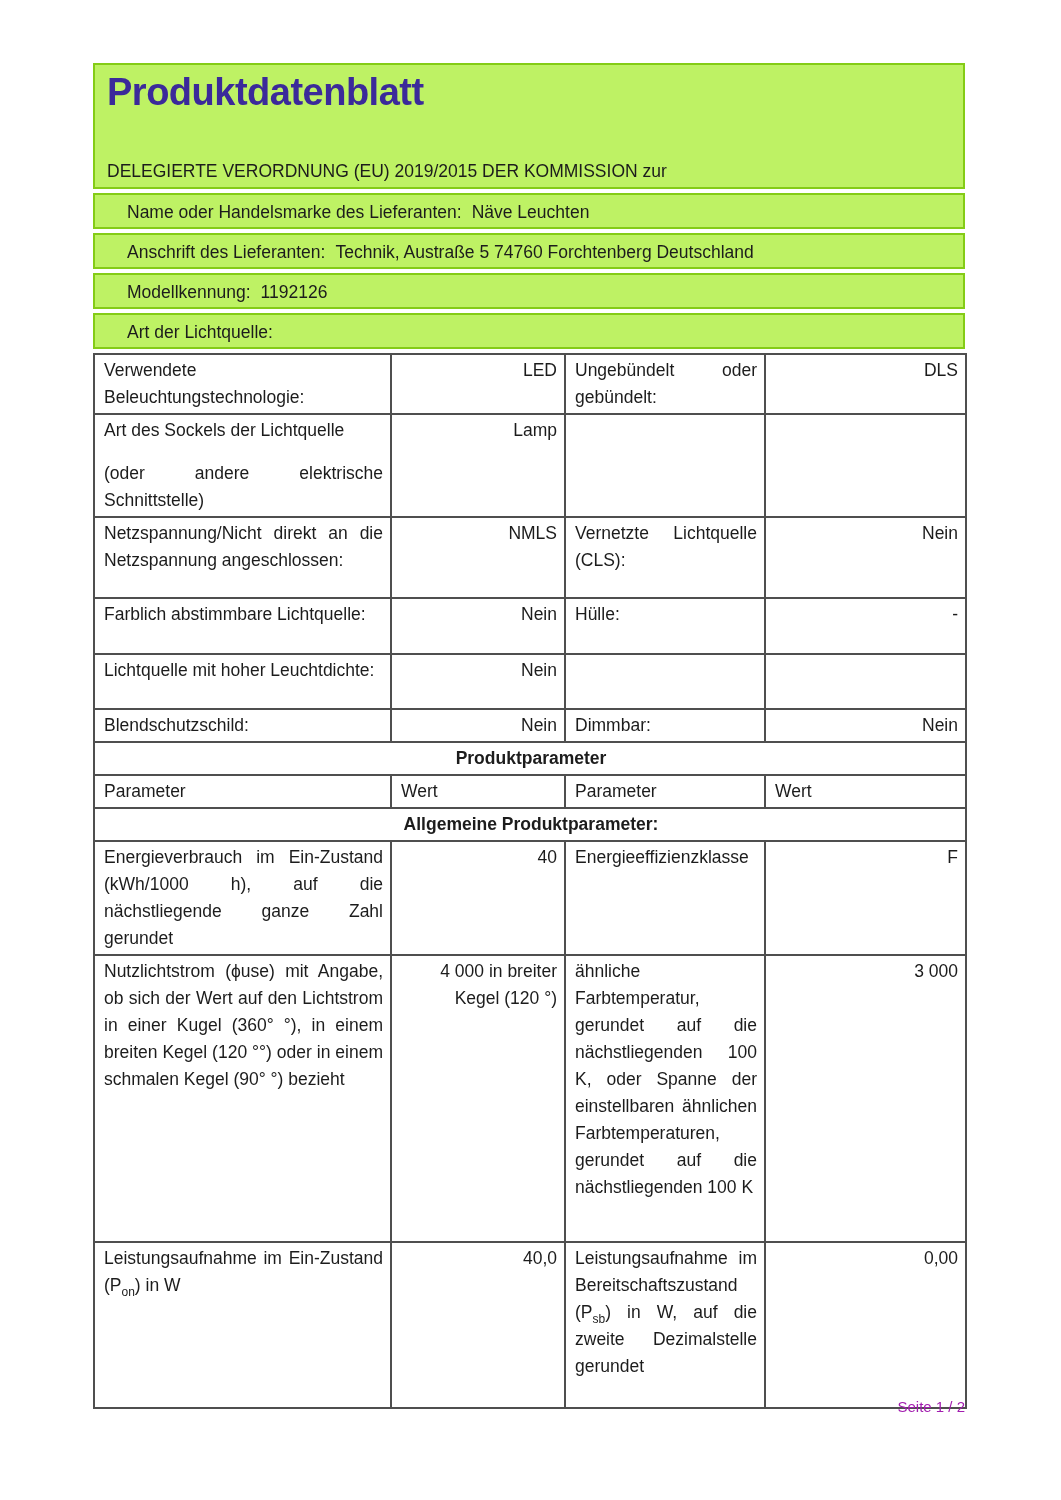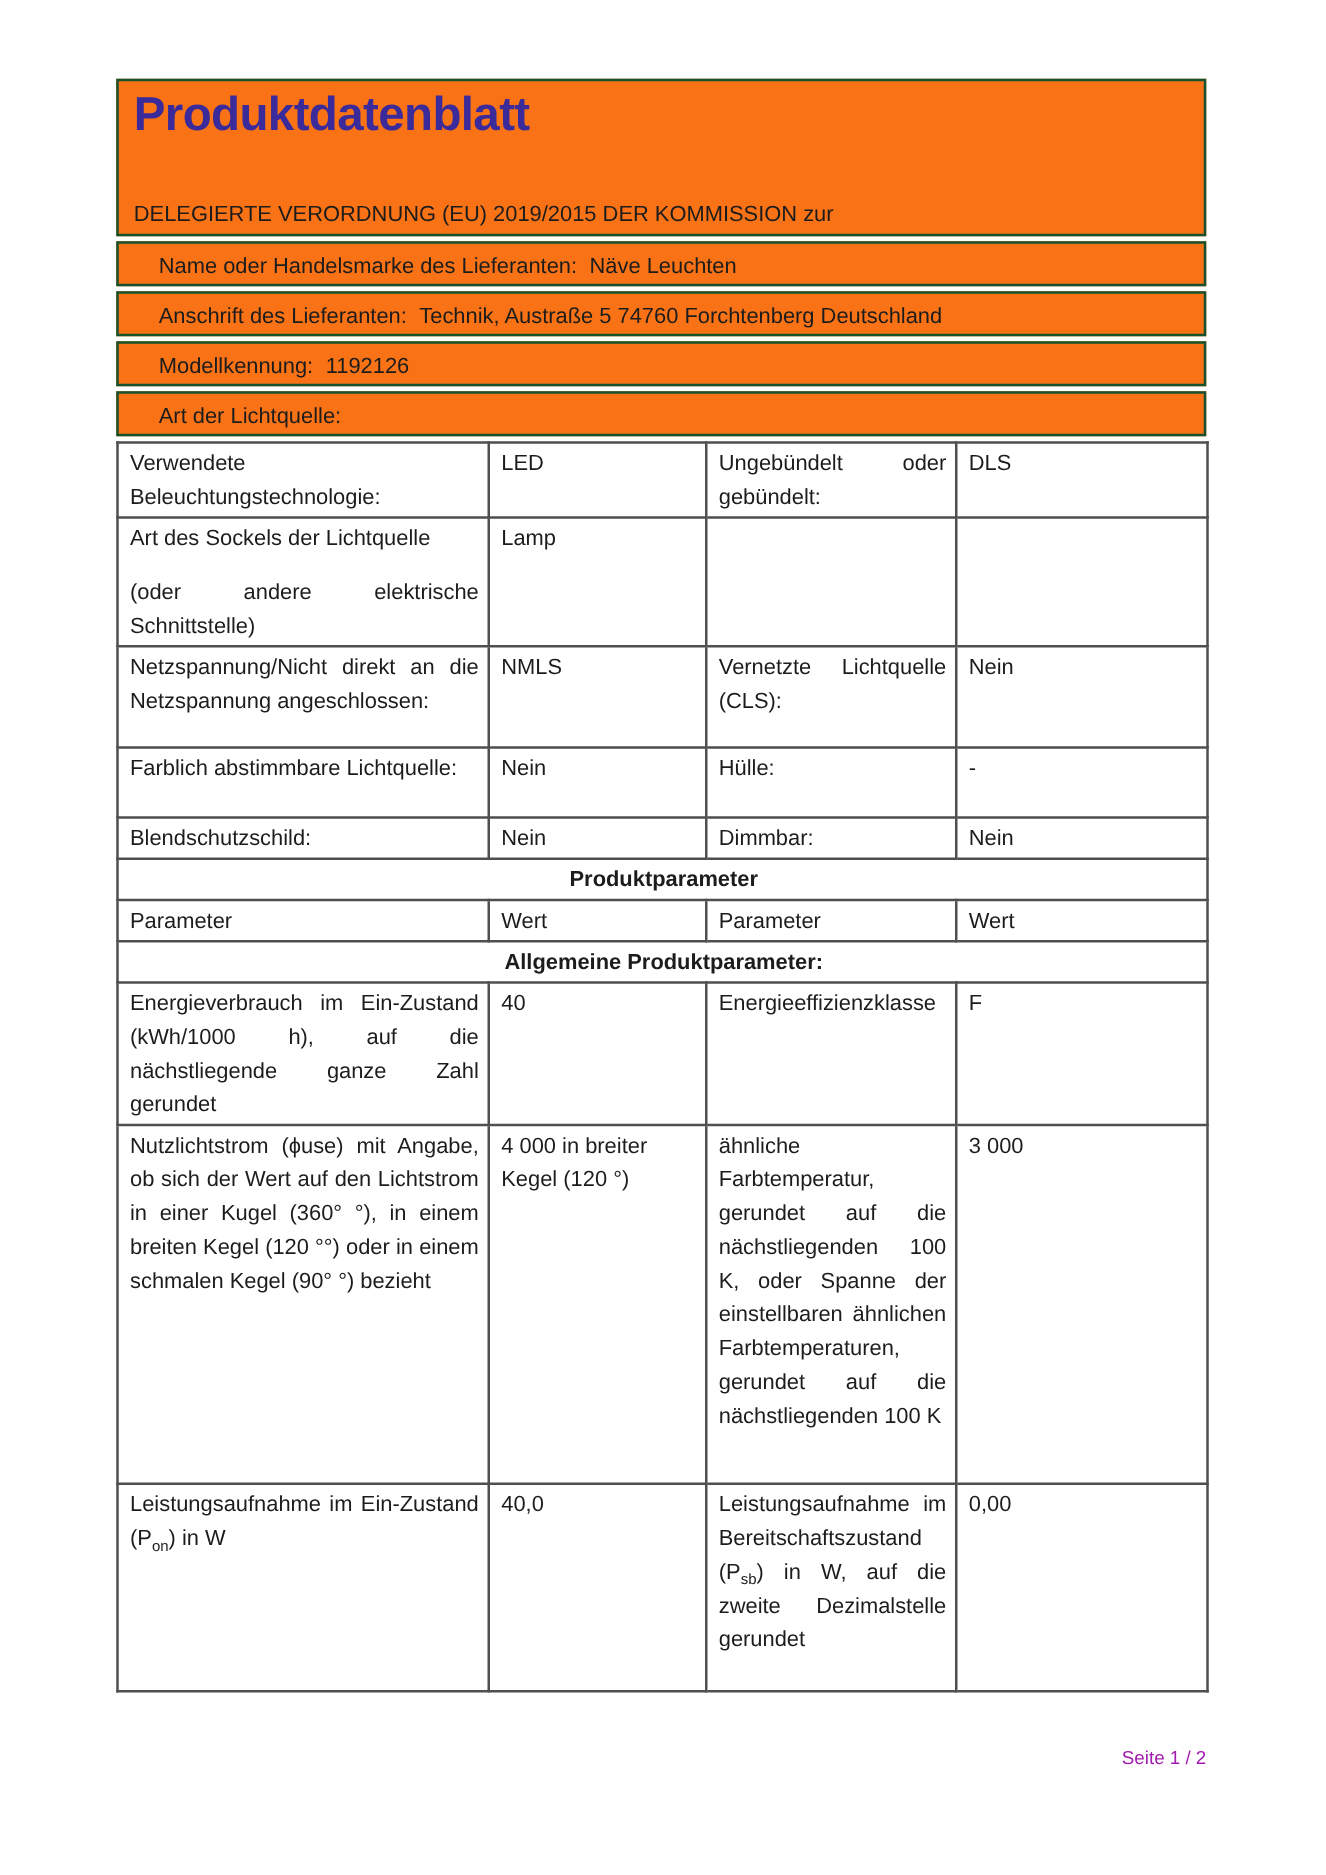--- a/index.html
+++ b/index.html
@@ -1,37 +1,37 @@
 <!DOCTYPE html>
 <html><head>
 <meta charset="utf-8">
 <style>
   html,body{margin:0;padding:0;}
   body{
     width:1061px;height:1500px;background:#ffffff;position:relative;
     font-family:"Liberation Sans",sans-serif;color:#1c1c1c;
   }
   .sheet{position:absolute;left:93px;top:63px;width:872px;}
-  .box{border:2px solid #14532d;margin-bottom:4px;box-sizing:border-box;background:#f97316;}
+  .box{border:2px solid #84cc16;margin-bottom:4px;box-sizing:border-box;background:#bef264;}
   .title-box{height:126px;padding:4px 12px;overflow:hidden;}
   .doc-title{
     color:#3b2a9a;font-size:38px;font-weight:bold;letter-spacing:-0.5px;
     margin:2px 0 12px 0;line-height:1.15;
   }
   .reg-line{font-size:17.5px;line-height:27px;text-align:left;margin-top:43px;}
   .info-box{height:36px;padding:4px 10px;font-size:17.5px;line-height:26px;overflow:hidden;white-space:nowrap;}
   .info-label{font-weight:normal;margin-left:22px;}
   .info-value{margin-left:10px;}
   table.grid{border-collapse:collapse;table-layout:fixed;width:872px;}
   .grid td{
     border:2px solid #4f4f4f;vertical-align:top;
     padding:2px 7px 2px 9px;font-size:17.5px;line-height:27px;overflow:hidden;
   }
   .cell-label{text-align:justify;}
-  .cell-value{text-align:left;}
+  .cell-value{text-align:right;}
   .cell-plain{text-align:left;}
   .sec-row td{text-align:center;font-weight:bold;}
   .para2{margin-top:16px;}
   sub{font-size:12px;line-height:0;}
   tr.rA{height:57px} tr.rB{height:92px} tr.rC{height:81px} tr.rD{height:56px}
   tr.rE{height:55px} tr.rF{height:29px} tr.rG{height:29px} tr.rH{height:31px}
   tr.rI{height:28px} tr.rJ{height:107px} tr.rK{height:287px} tr.rL{height:166px}
   .page-footer{
     position:absolute;left:0;top:1398px;width:965px;text-align:right;
     font-size:15px;color:#a21caf;
@@ -97,20 +97,26 @@
       <td class="cell-value">Nein</td>
     </tr>
 
     <tr class="rD">
       <td class="cell-label">Farblich abstimmbare Lichtquelle:</td>
       <td class="cell-value">Nein</td>
       <td class="cell-label">Hülle:</td>
       <td class="cell-value">-</td>
     </tr>
 
+    <tr class="rE">
+      <td class="cell-label">Lichtquelle mit hoher Leuchtdichte:</td>
+      <td class="cell-value">Nein</td>
+      <td class="cell-label"></td>
+      <td class="cell-value"></td>
+    </tr>
 
     <tr class="rF">
       <td class="cell-label">Blendschutzschild:</td>
       <td class="cell-value">Nein</td>
       <td class="cell-label">Dimmbar:</td>
       <td class="cell-value">Nein</td>
     </tr>
 
     <tr class="rG sec-row">
       <td colspan="4">Produktparameter</td>

